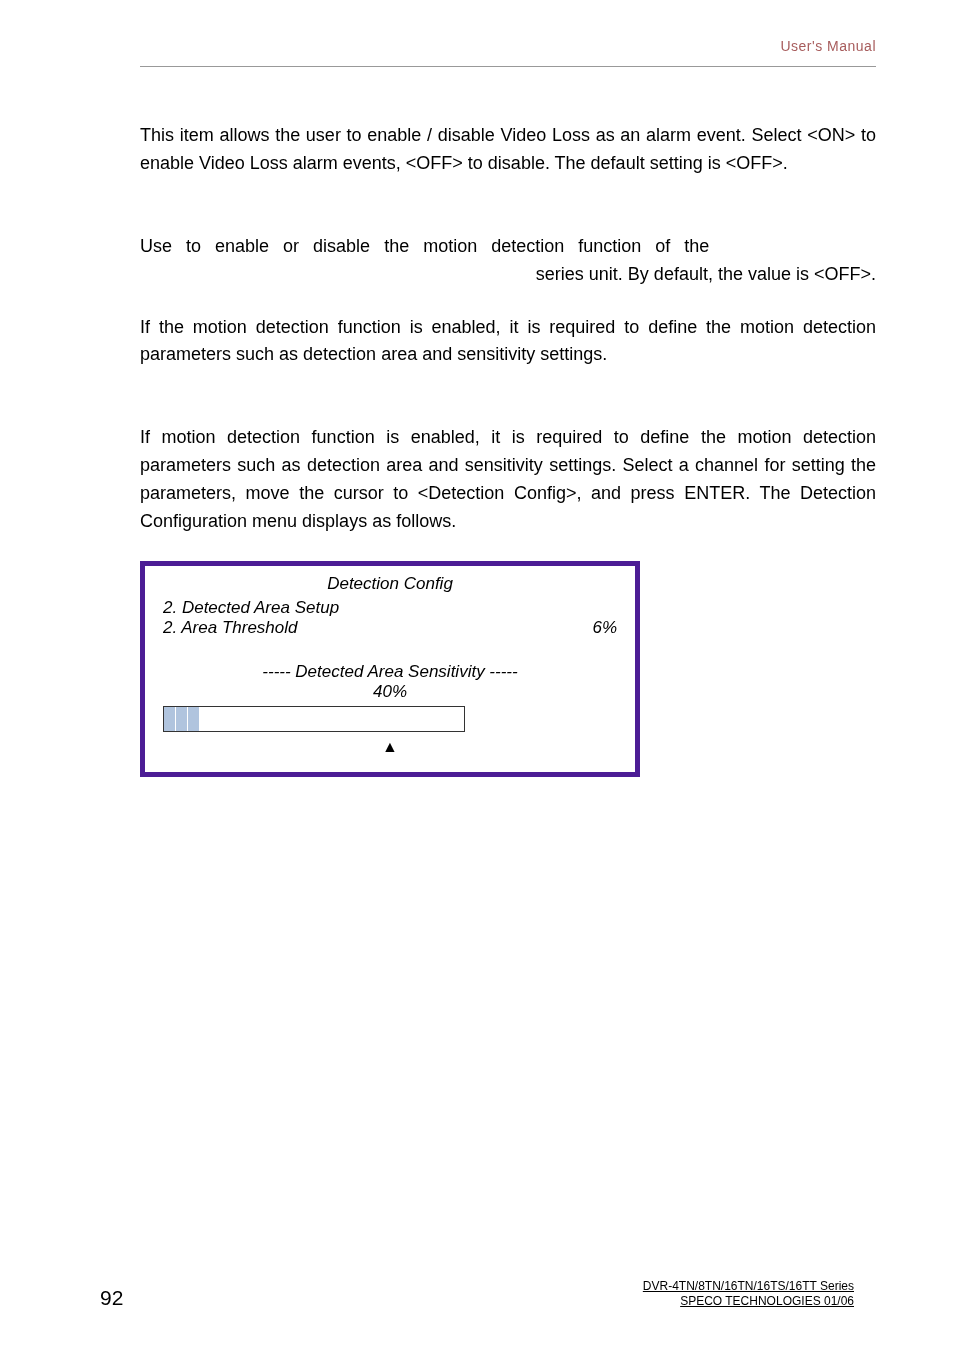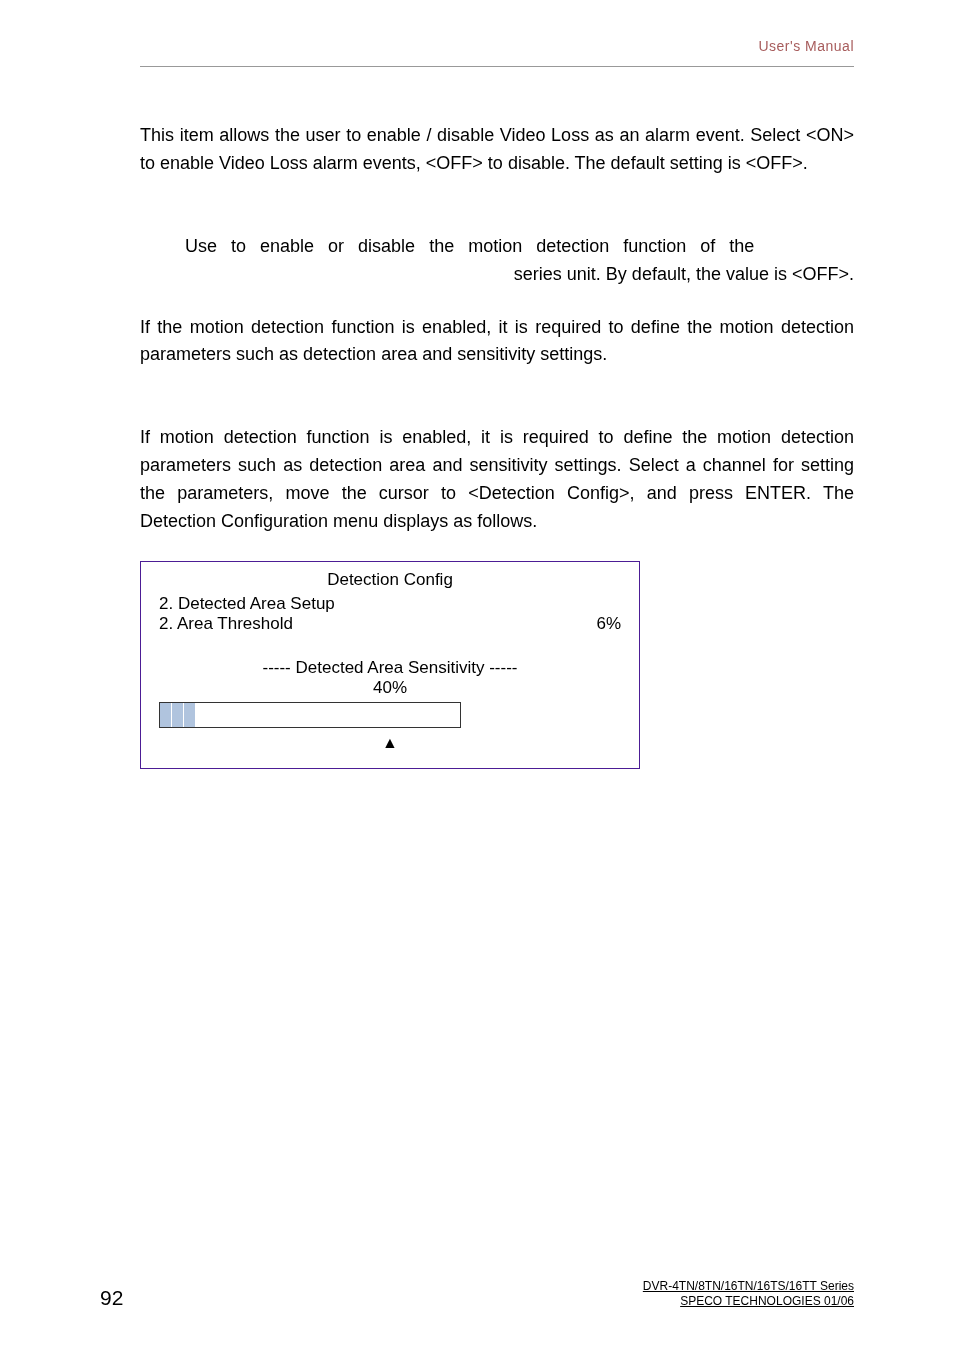--- a/index.html
+++ b/index.html
@@ -6,21 +6,21 @@
     margin: 0;
     padding: 0;
     background: #ffffff;
     font-family: Arial, Helvetica, sans-serif;
     color: #000000;
     width: 954px;
   }
   .page {
     width: 954px;
     min-height: 1350px;
-    padding: 38px 100px 50px 140px;
+    padding: 38px 78px 50px 140px;
     box-sizing: border-box;
     position: relative;
   }
   .header-right {
     text-align: right;
     font-size: 14px;
     color: #a75c5c;
     margin-bottom: 12px;
     letter-spacing: 0.5px;
   }
@@ -46,25 +46,26 @@
   .motion-line1 {
     display: flex;
     justify-content: space-between;
   }
   .motion-line2 {
     text-align: right;
     padding-left: 300px;
   }
   .config-box {
     width: 500px;
-    border: 1px solid #4c1d95;
+    border: 5px solid #4c1d95;
     padding: 8px 0 16px 0;
     margin-top: 16px;
     box-sizing: border-box;
     font-size: 17px;
+    font-style: italic;
   }
   .config-title {
     text-align: center;
     margin-bottom: 4px;
   }
   .config-row {
     display: flex;
     justify-content: space-between;
     padding: 0 18px;
   }
@@ -125,21 +126,21 @@
 <div class="page">
 
   <div class="header-right">User's  Manual</div>
   <hr class="top-rule">
 
 
   <p class="body-text">This item allows the user to enable / disable Video Loss as an alarm event. Select &lt;ON&gt; to enable Video Loss alarm events, &lt;OFF&gt; to disable. The default setting is &lt;OFF&gt;.</p>
 
   <div class="motion-para">
     <div class="motion-line1">
-      <span style="word-spacing:9px;margin-left:45px;">Use to enable or disable the motion detection function of the</span>
+      <span style="word-spacing:9px;">Use to enable or disable the motion detection function of the</span>
     </div>
     <div class="motion-line2">series unit. By default, the value is &lt;OFF&gt;.</div>
   </div>
 
   <p class="body-text">If the motion detection function is enabled, it is required to define the motion detection parameters such as detection area and sensitivity settings.</p>
 
   <p class="body-text tight">If motion detection function is enabled, it is required to define the motion detection parameters such as detection area and sensitivity settings. Select a channel for setting the parameters, move the cursor to &lt;Detection Config&gt;, and press ENTER. The Detection Configuration menu displays as follows.</p>
 
   <div class="config-box">
     <div class="config-title">Detection Config</div>

